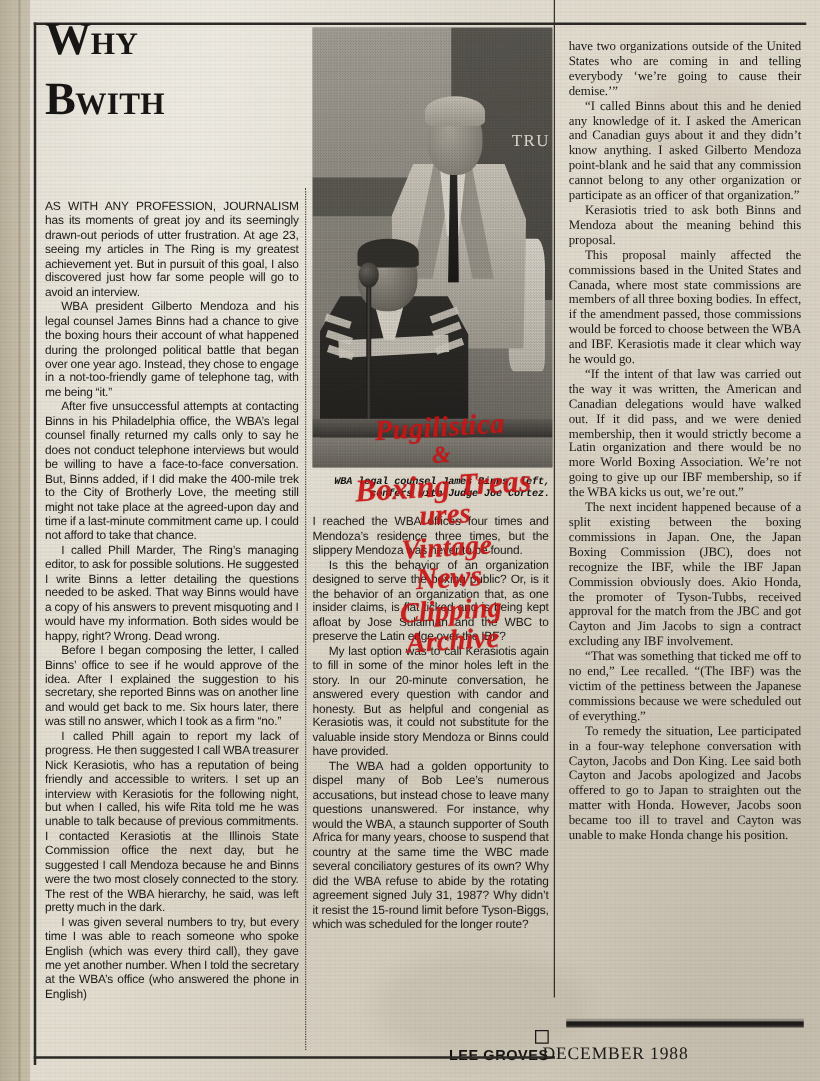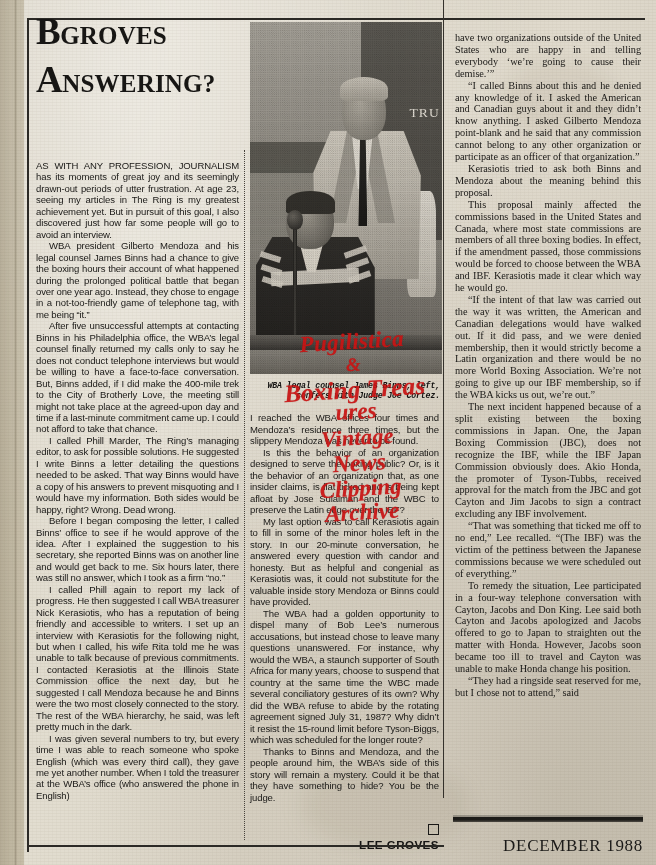--- a/index.html
+++ b/index.html
@@ -198,24 +198,23 @@
   
   #foot-rule{
     position:absolute;left:453px;top:817px;width:190px;height:5px;
     background:linear-gradient(180deg,#1d1c19 0%,#1d1c19 55%,#4e4a43 100%);
   }
   #foot-rule:after{
     content:"";position:absolute;left:0;top:-2px;width:100%;height:2px;
     background:#6e6a61;opacity:.5;
   }
   #footdate{
-    position:absolute;left:453px;top:836px;width:190px;
-    text-align:right;
+    position:absolute;left:434px;top:836px;width:190px;
     font-family:"Liberation Serif",serif;
-    font-size:17px;letter-spacing:.7px;color:#1b1a18;
+    font-size:14px;letter-spacing:.7px;color:#1b1a18;
   }
   
   #bottom-rule{
     position:absolute;left:27px;top:845px;width:417px;height:2px;background:#2c2a26;
   }
 
   
   #watermark{
     position:absolute;left:246px;top:330px;width:210px;
     text-align:center;pointer-events:none;
@@ -246,25 +245,25 @@
 </head>
 <body>
 
 <div id="page">
 
   <div id="frame"></div>
   <div class="colrule" id="rule1"></div>
   <div class="colrule" id="rule2"></div>
 
   <div id="headline">
+    <span class="hl-line" id="hl1">
+      <span class="cap">W</span><span class="rest">HY</span>
+    </span>
     <span class="hl-line" id="hl2">
-      <span class="cap">B</span><span class="rest">GROVES</span>
-    </span>
-    <span class="hl-line" id="hl3">
-      <span class="cap">A</span><span class="rest">NSWERING?</span>
+      <span class="cap">B</span><span class="rest">WITH</span>
     </span>
   </div>
 
   <div id="photo">
     <div class="scene">
       <div class="wall-a"></div>
       <div class="wall-band"></div>
       <div class="wall-band2"></div>
       <div class="wall-dark"></div>
       <div class="sign">TRU</div>
@@ -302,41 +301,39 @@
 
   <div id="caption">WBA legal counsel James Binns, left, confers with Judge Joe Cortez.</div>
 
   <div class="col" id="col1">
     <p>AS WITH ANY PROFESSION, JOURNALISM has its moments of great joy and its seemingly drawn-out periods of utter frustration. At age 23, seeing my articles in The Ring is my greatest achievement yet. But in pursuit of this goal, I also discovered just how far some people will go to avoid an interview.</p>
     <p>WBA president Gilberto Mendoza and his legal counsel James Binns had a chance to give the boxing hours their account of what happened during the prolonged political battle that began over one year ago. Instead, they chose to engage in a not-too-friendly game of telephone tag, with me being “it.”</p>
     <p>After five unsuccessful attempts at contacting Binns in his Philadelphia office, the WBA’s legal counsel finally returned my calls only to say he does not conduct telephone interviews but would be willing to have a face-to-face conversation. But, Binns added, if I did make the 400-mile trek to the City of Brotherly Love, the meeting still might not take place at the agreed-upon day and time if a last-minute commitment came up. I could not afford to take that chance.</p>
     <p>I called Phill Marder, The Ring’s managing editor, to ask for possible solutions. He suggested I write Binns a letter detailing the questions needed to be asked. That way Binns would have a copy of his answers to prevent misquoting and I would have my information. Both sides would be happy, right? Wrong. Dead wrong.</p>
     <p>Before I began composing the letter, I called Binns’ office to see if he would approve of the idea. After I explained the suggestion to his secretary, she reported Binns was on another line and would get back to me. Six hours later, there was still no answer, which I took as a firm “no.”</p>
     <p>I called Phill again to report my lack of progress. He then suggested I call WBA treasurer Nick Kerasiotis, who has a reputation of being friendly and accessible to writers. I set up an interview with Kerasiotis for the following night, but when I called, his wife Rita told me he was unable to talk because of previous commitments. I contacted Kerasiotis at the Illinois State Commission office the next day, but he suggested I call Mendoza because he and Binns were the two most closely connected to the story. The rest of the WBA hierarchy, he said, was left pretty much in the dark.</p>
-    <p>I was given several numbers to try, but every time I was able to reach someone who spoke English (which was every third call), they gave me yet another number. When I told the treasurer at the WBA’s office (who answered the phone in English)</p>
+    <p>I was given several numbers to try, but every time I was able to reach someone who spoke English (which was every third call), they gave me yet another number. When I told the secretary at the WBA’s office (who answered the phone in English)</p>
   </div>
 
   <div class="col" id="col2">
     <p>I reached the WBA offices four times and Mendoza’s residence three times, but the slippery Mendoza was never to be found.</p>
     <p>Is this the behavior of an organization designed to serve the boxing public? Or, is it the behavior of an organization that, as one insider claims, is flat ticked and is being kept afloat by Jose Sulaiman and the WBC to preserve  the Latin edge over the IBF?</p>
     <p>My last option was to call Kerasiotis again to fill in some of the minor holes left in the story. In our 20-minute conversation, he answered every question with candor and honesty. But as helpful and congenial as Kerasiotis was, it could not substitute for the valuable inside story Mendoza or Binns could have provided.</p>
     <p>The WBA had a golden opportunity to dispel many of Bob Lee’s numerous accusations, but instead chose to leave many questions unanswered. For instance, why would the WBA, a staunch supporter of South Africa for many years, choose to suspend that country at the same time the WBC made several conciliatory gestures of its own? Why did the WBA refuse to abide by the rotating agreement signed July 31, 1987? Why didn’t it resist the 15-round limit before Tyson-Biggs, which was scheduled for the longer route?</p>
-    <p>Thanks to Binns and Mendoza, and the people around him, the WBA’s side of this story will remain a mystery. Could it be that they have something to hide? You be the judge.</p>
   </div>
 
   <div class="col" id="col3">
-    <p>have two organizations outside of the United States who are happy in and telling everybody ‘we’re going to cause their demise.’”</p>
+    <p>have two organizations outside of the United States who are coming in and telling everybody ‘we’re going to cause their demise.’”</p>
     <p>“I called Binns about this and he denied any knowledge of it. I asked the American and Canadian guys about it and they didn’t know anything. I asked Gilberto Mendoza point-blank and he said that any commission cannot belong to any other organization or participate as an officer of that organization.”</p>
     <p>Kerasiotis tried to ask both Binns and Mendoza about the meaning behind this proposal.</p>
     <p>This proposal mainly affected the commissions based in the United States and Canada, where most state commissions are members of all three boxing bodies. In effect, if the amendment passed, those commissions would be forced to choose between the WBA and IBF. Kerasiotis made it clear which way he would go.</p>
     <p>“If the intent of that law was carried out the way it was written, the American and Canadian delegations would have walked out. If it did pass, and we were denied membership, then it would strictly become a Latin organization and there would be no more World Boxing Association. We’re not going to give up our IBF membership, so if the WBA kicks us out, we’re out.”</p>
     <p>The next incident happened because of a split existing between the boxing commissions in Japan. One, the Japan Boxing Commission (JBC), does not recognize the IBF, while the IBF Japan Commission obviously does. Akio Honda, the promoter of Tyson-Tubbs, received approval for the match from the JBC and got Cayton and Jim Jacobs to sign a contract excluding any IBF involvement.</p>
     <p>“That was something that ticked me off to no end,” Lee recalled. “(The IBF) was the victim of the pettiness between the Japanese commissions because we were scheduled out of everything.”</p>
     <p>To remedy the situation, Lee participated in a four-way telephone conversation with Cayton, Jacobs and Don King. Lee said both Cayton and Jacobs apologized and Jacobs offered to go to Japan to straighten out the matter with Honda. However, Jacobs soon became too ill to travel and Cayton was unable to make Honda change his position.</p>
-    <p>“They had a ringside seat reserved for me, but I chose not to attend,” said</p>
   </div>
 
   <div id="endmark"></div>
   <div id="byline">LEE GROVES</div>
 
   <div id="bottom-rule"></div>
   <div id="foot-rule"></div>
   <div id="footdate">DECEMBER 1988</div>
 
   <div id="watermark">

